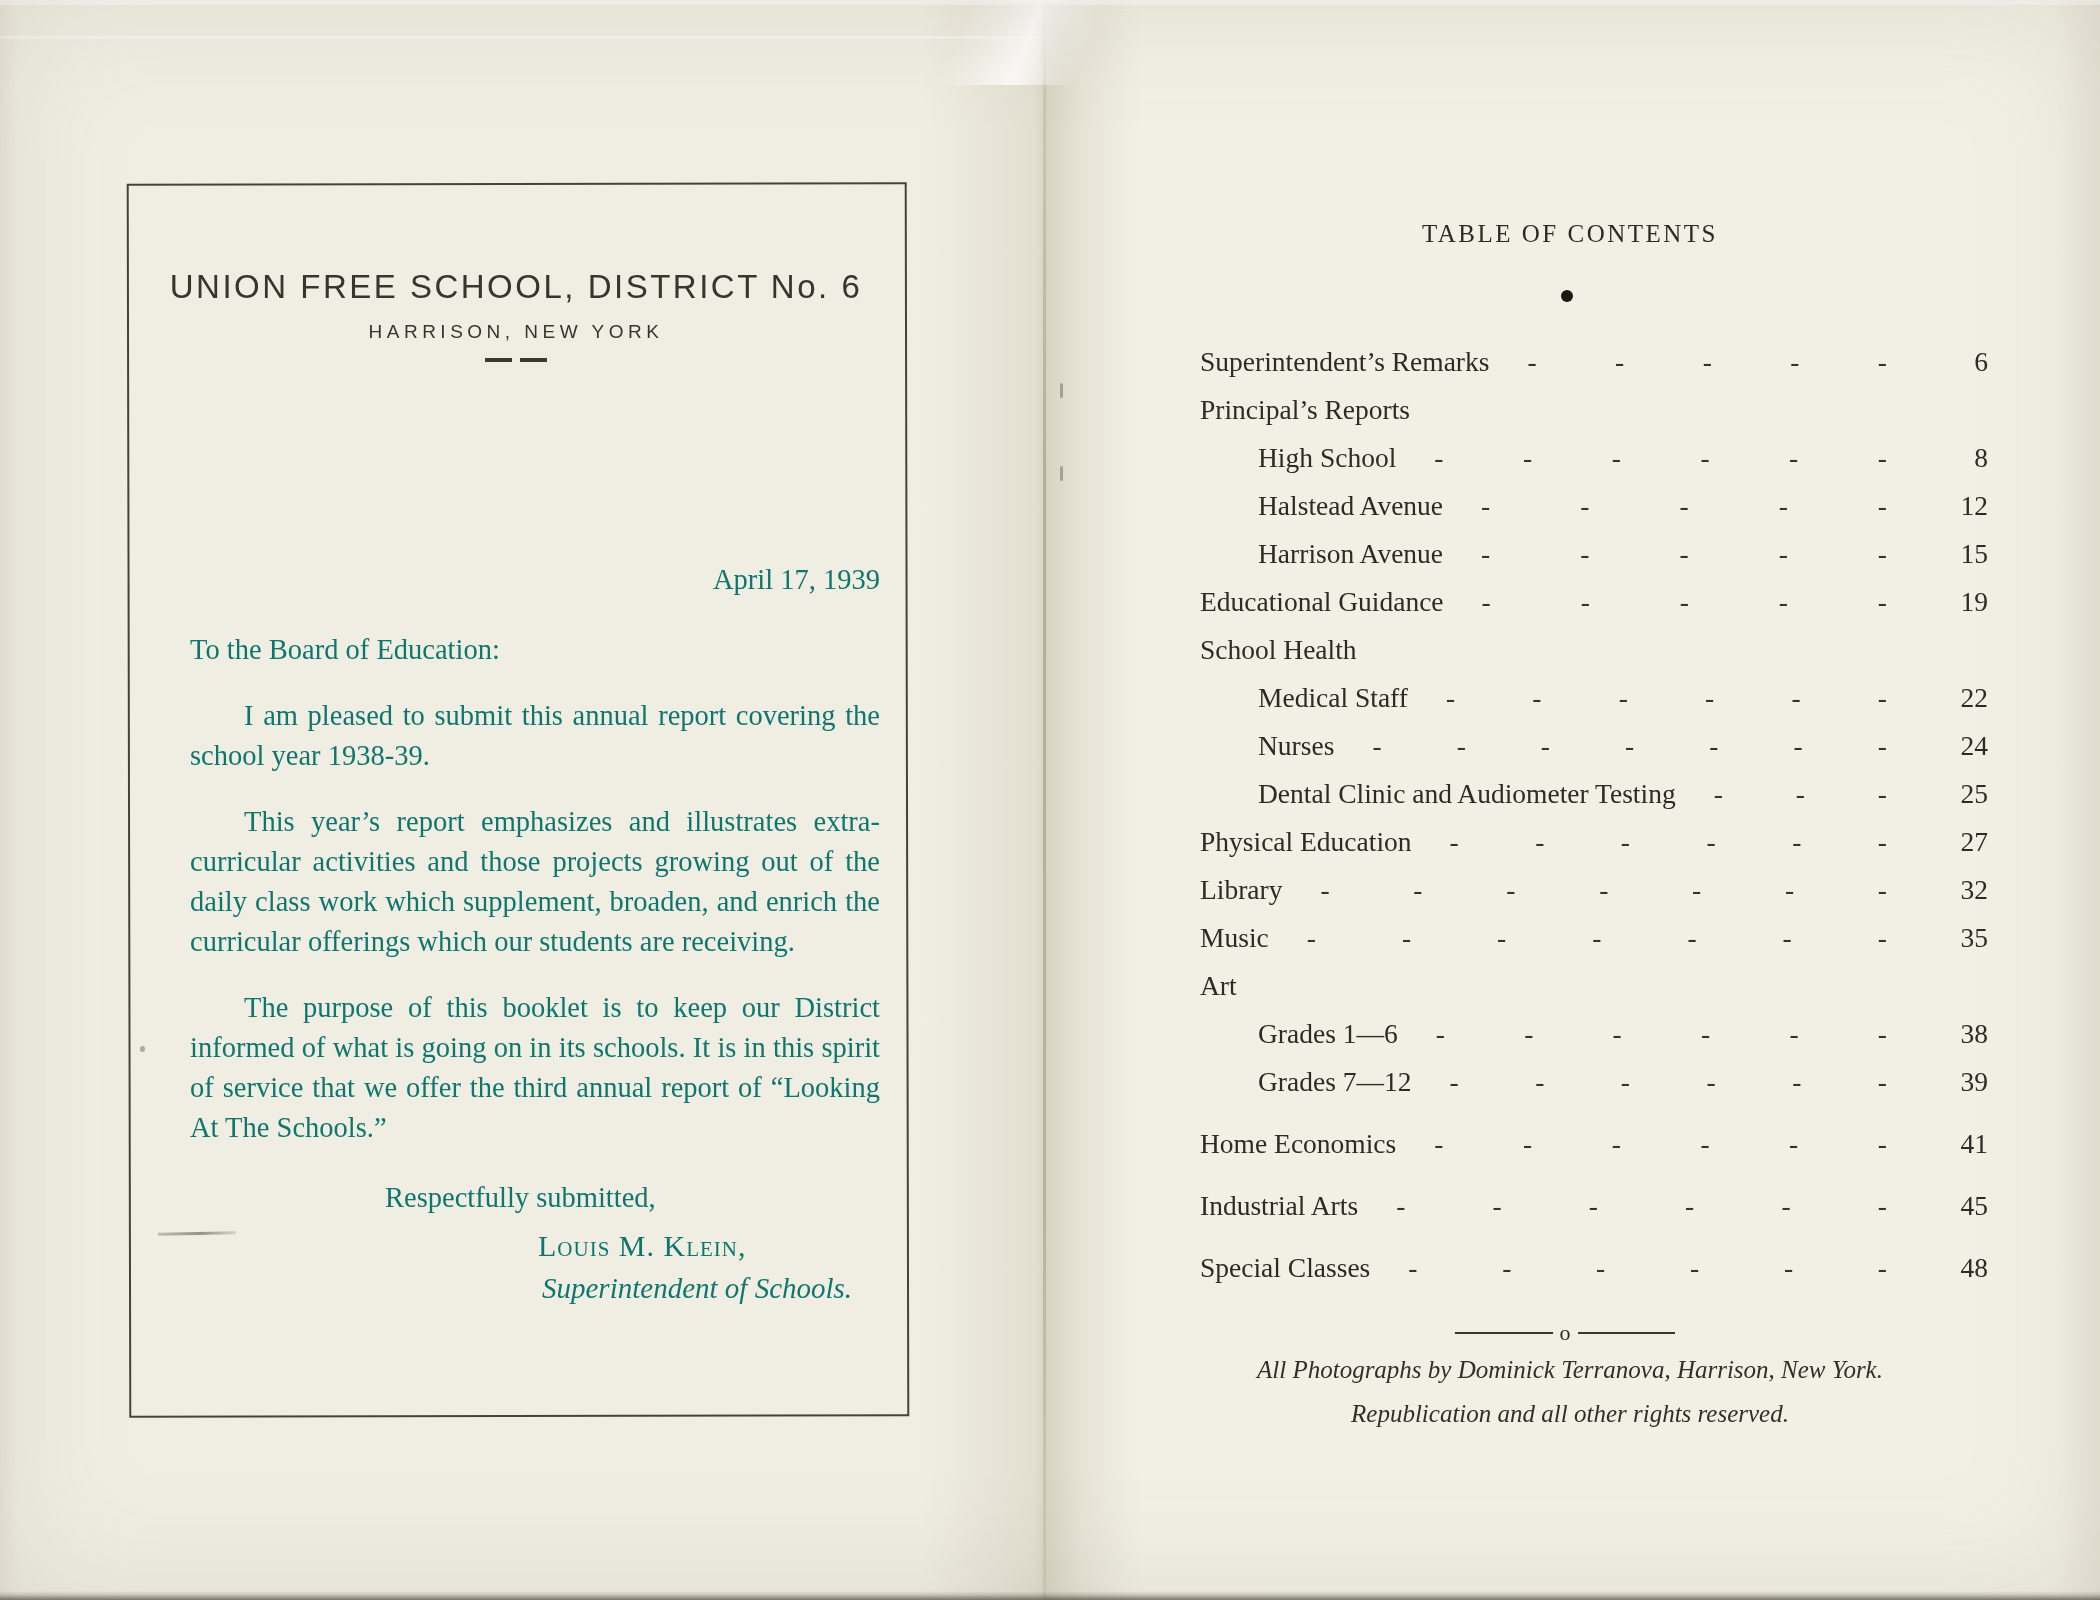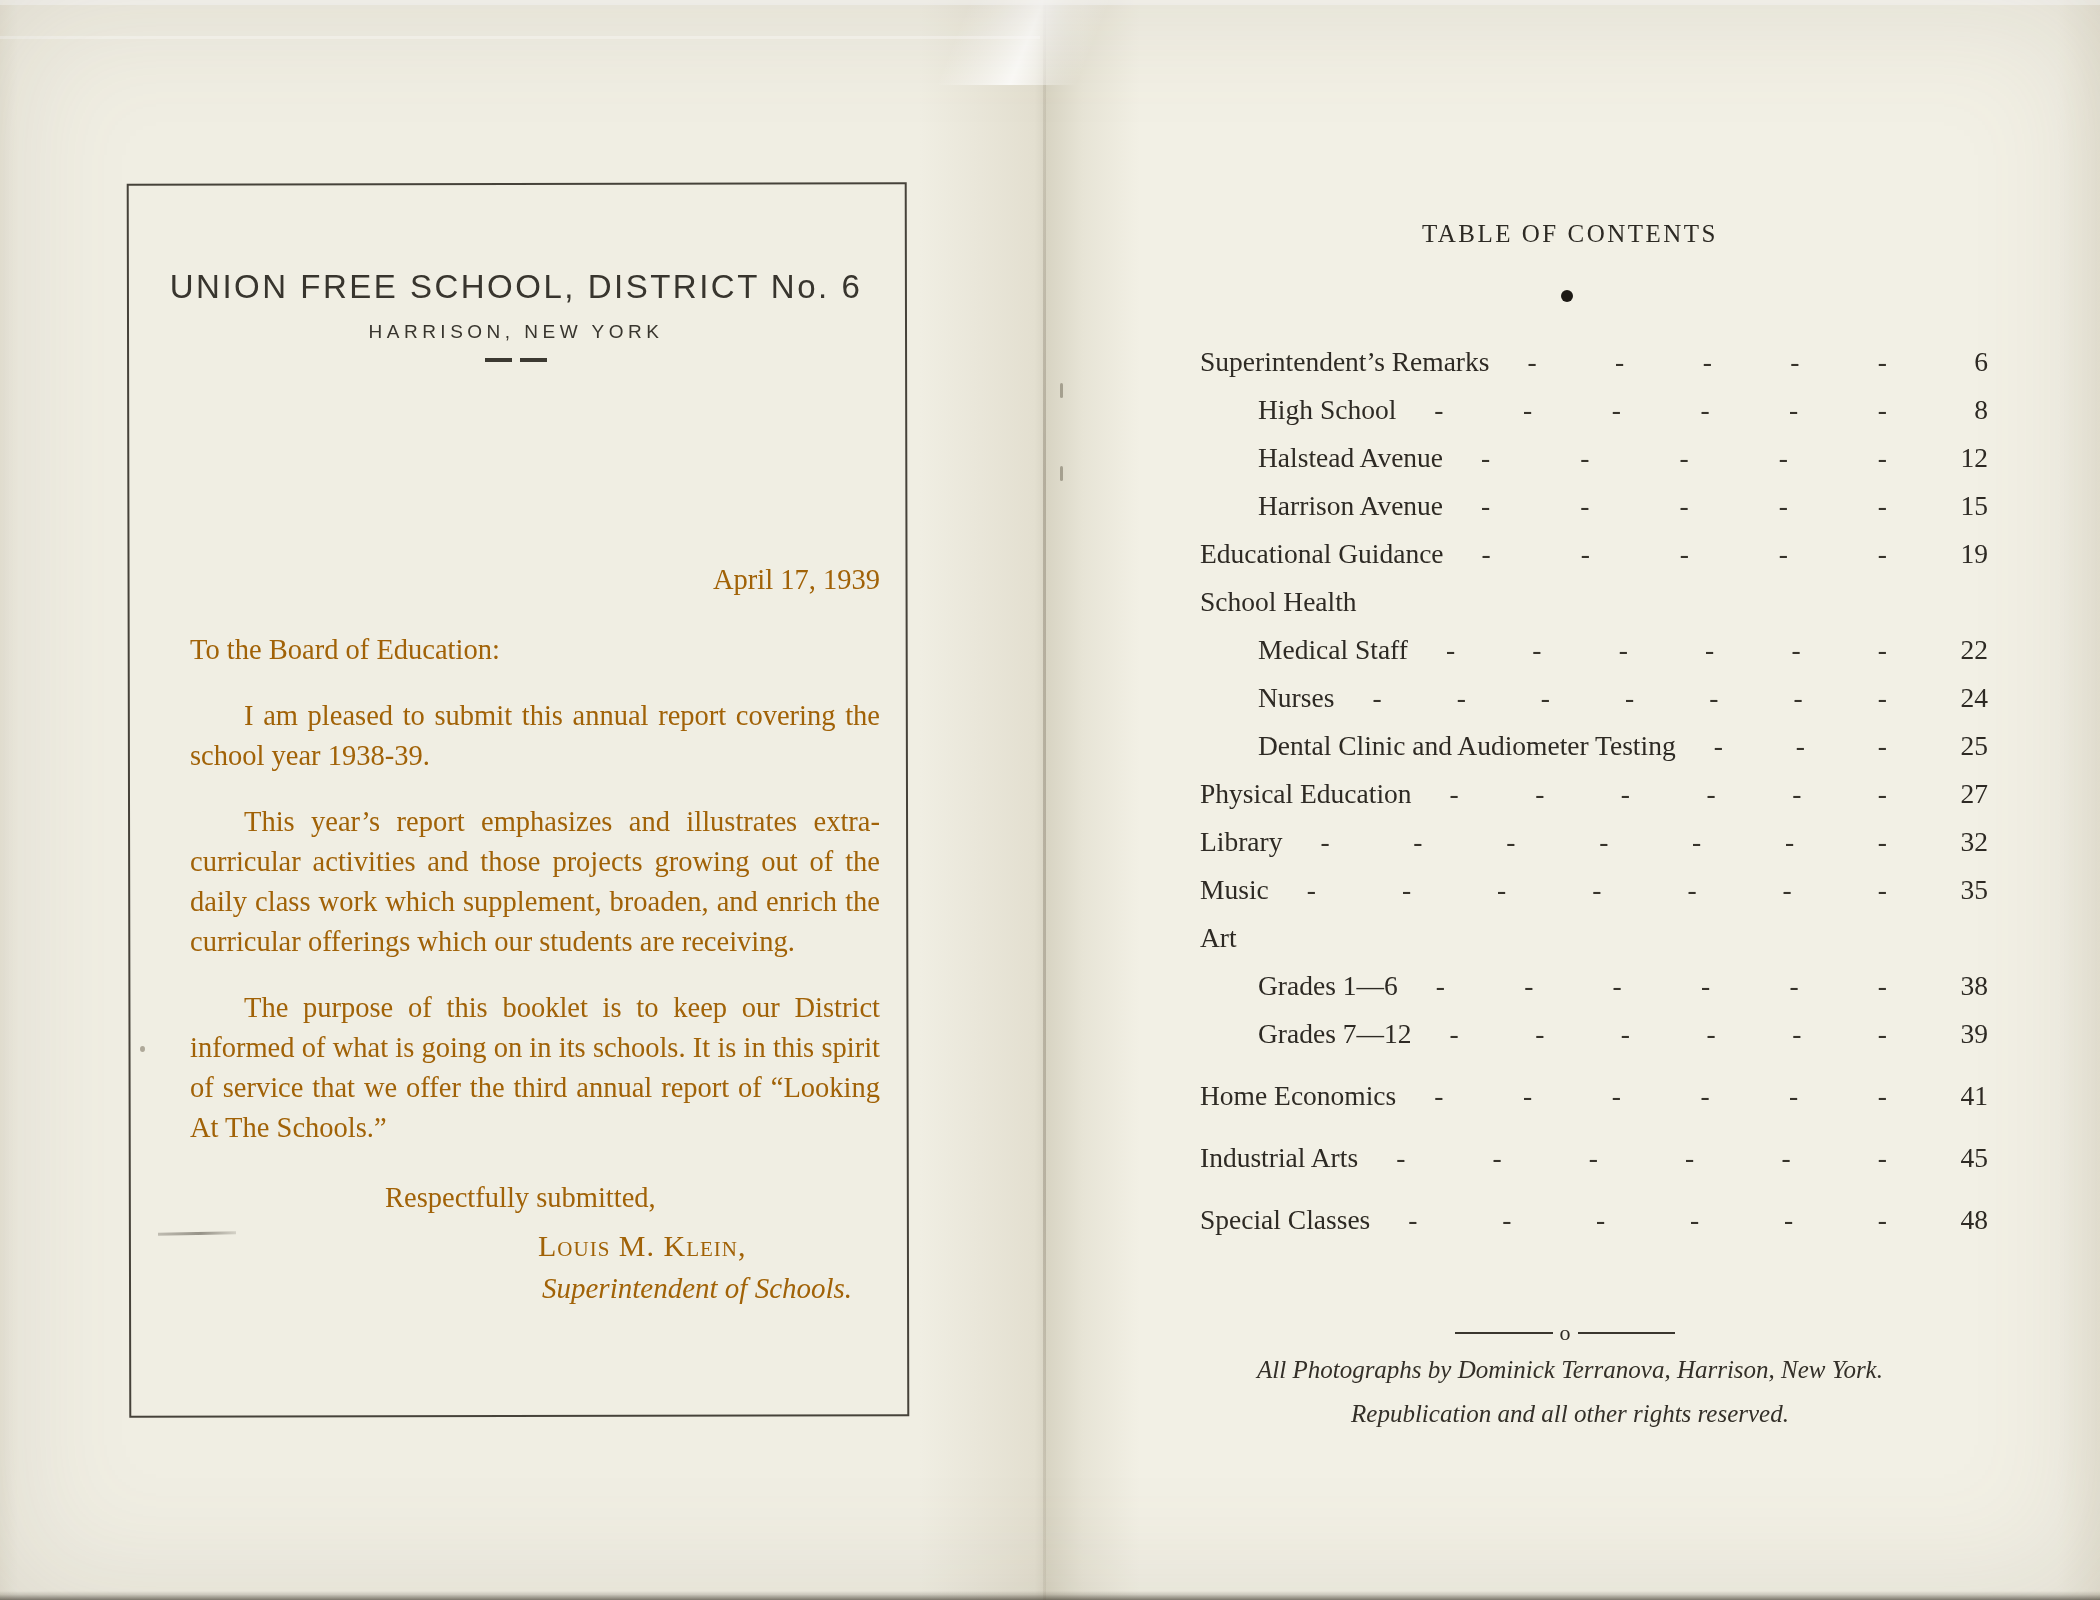--- a/index.html
+++ b/index.html
@@ -72,21 +72,21 @@
     font-family:"Liberation Sans", sans-serif;
   }
   .lh-school{font-size:33px;letter-spacing:2.5px;font-weight:400;}
   .lh-city{margin-top:15px;font-size:19px;letter-spacing:4.5px;}
   .lh-divider{margin:15px auto 0;width:62px;display:flex;justify-content:space-between;}
   .lh-divider i{display:block;width:27px;height:4px;background:#3c3931;}
   .lh-super{margin-top:15px;font-size:21px;letter-spacing:2.5px;font-variant:small-caps;}
 
   .letter-body{
     position:absolute;left:190px;top:560px;width:690px;
-    color:#a16207;font-size:28.5px;line-height:40px;
+    color:#0f766e;font-size:28.5px;line-height:40px;
   }
   .date-line{text-align:right;}
   .salutation{margin-top:30px;}
   .letter-body p{margin:26px 0 0 0;text-indent:54px;text-align:justify;}
   .closing{margin:30px 0 0 195px;}
   .sig-name{margin:8px 0 0 348px;font-variant:small-caps;font-size:30px;letter-spacing:1px;}
   .sig-title{margin:2px 0 0 352px;font-style:italic;font-size:29px;}
 
   
   .toc-title{
@@ -165,20 +165,25 @@
         <span class="toc-label">Superintendent’s Remarks</span>
         <span class="toc-leaders">
           <span class="dash">-</span>
           <span class="dash">-</span>
           <span class="dash">-</span>
           <span class="dash">-</span>
           <span class="dash">-</span>
         </span>
         <span class="toc-page">6</span>
       </div>
+      <div class="toc-row">
+        <span class="toc-label">Principal’s Reports</span>
+        <span class="toc-leaders"></span>
+        <span class="toc-page"></span>
+      </div>
       <div class="toc-row indent">
         <span class="toc-label">High School</span>
         <span class="toc-leaders">
           <span class="dash">-</span>
           <span class="dash">-</span>
           <span class="dash">-</span>
           <span class="dash">-</span>
           <span class="dash">-</span>
           <span class="dash">-</span>
         </span>

